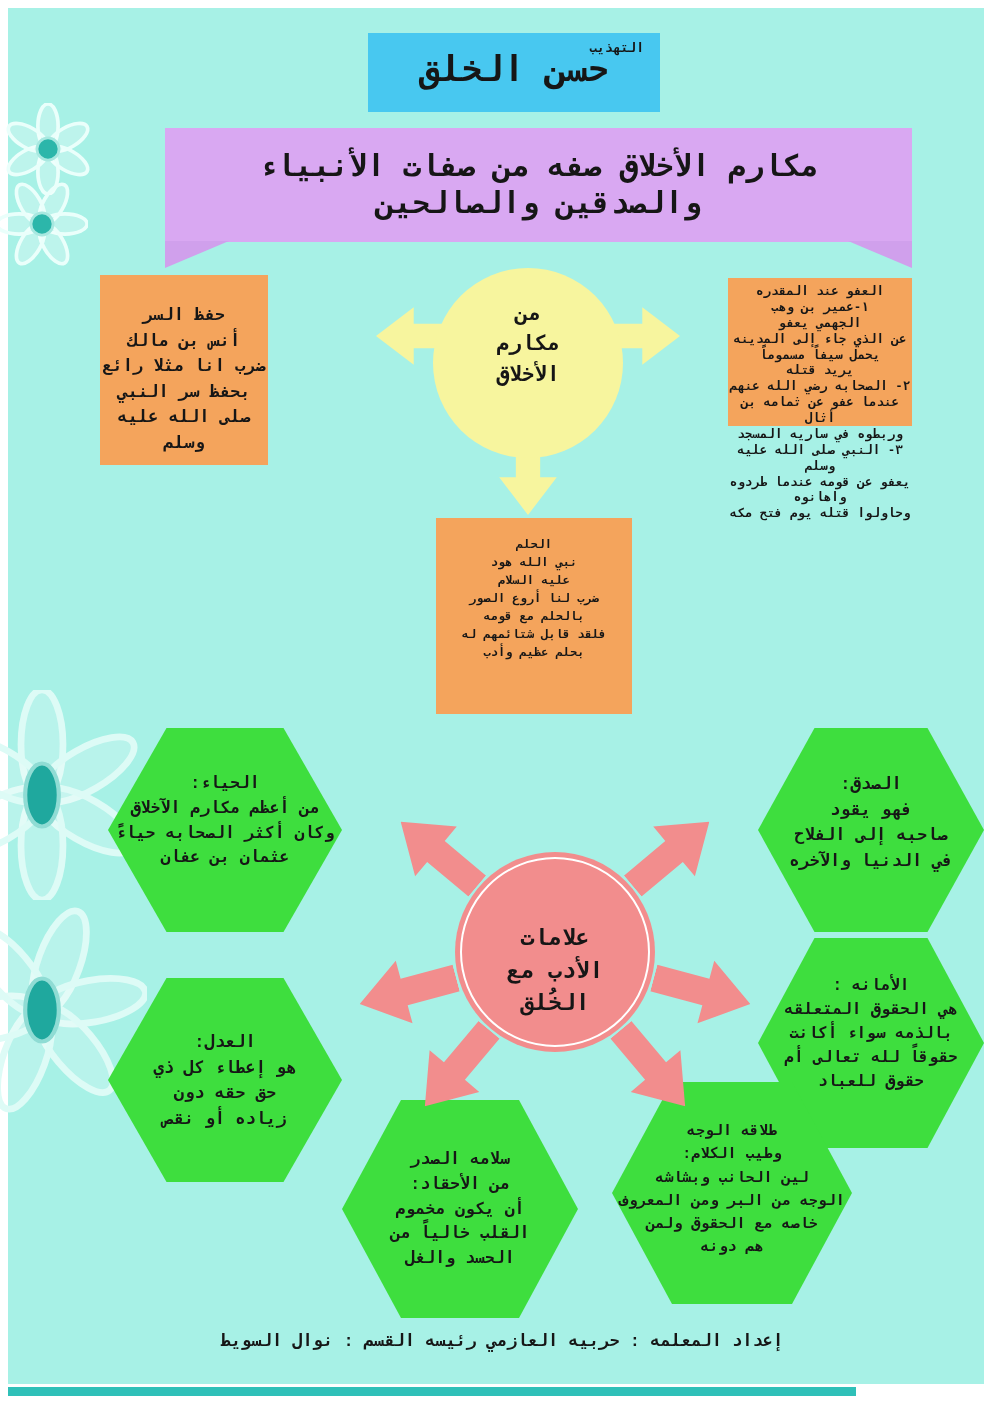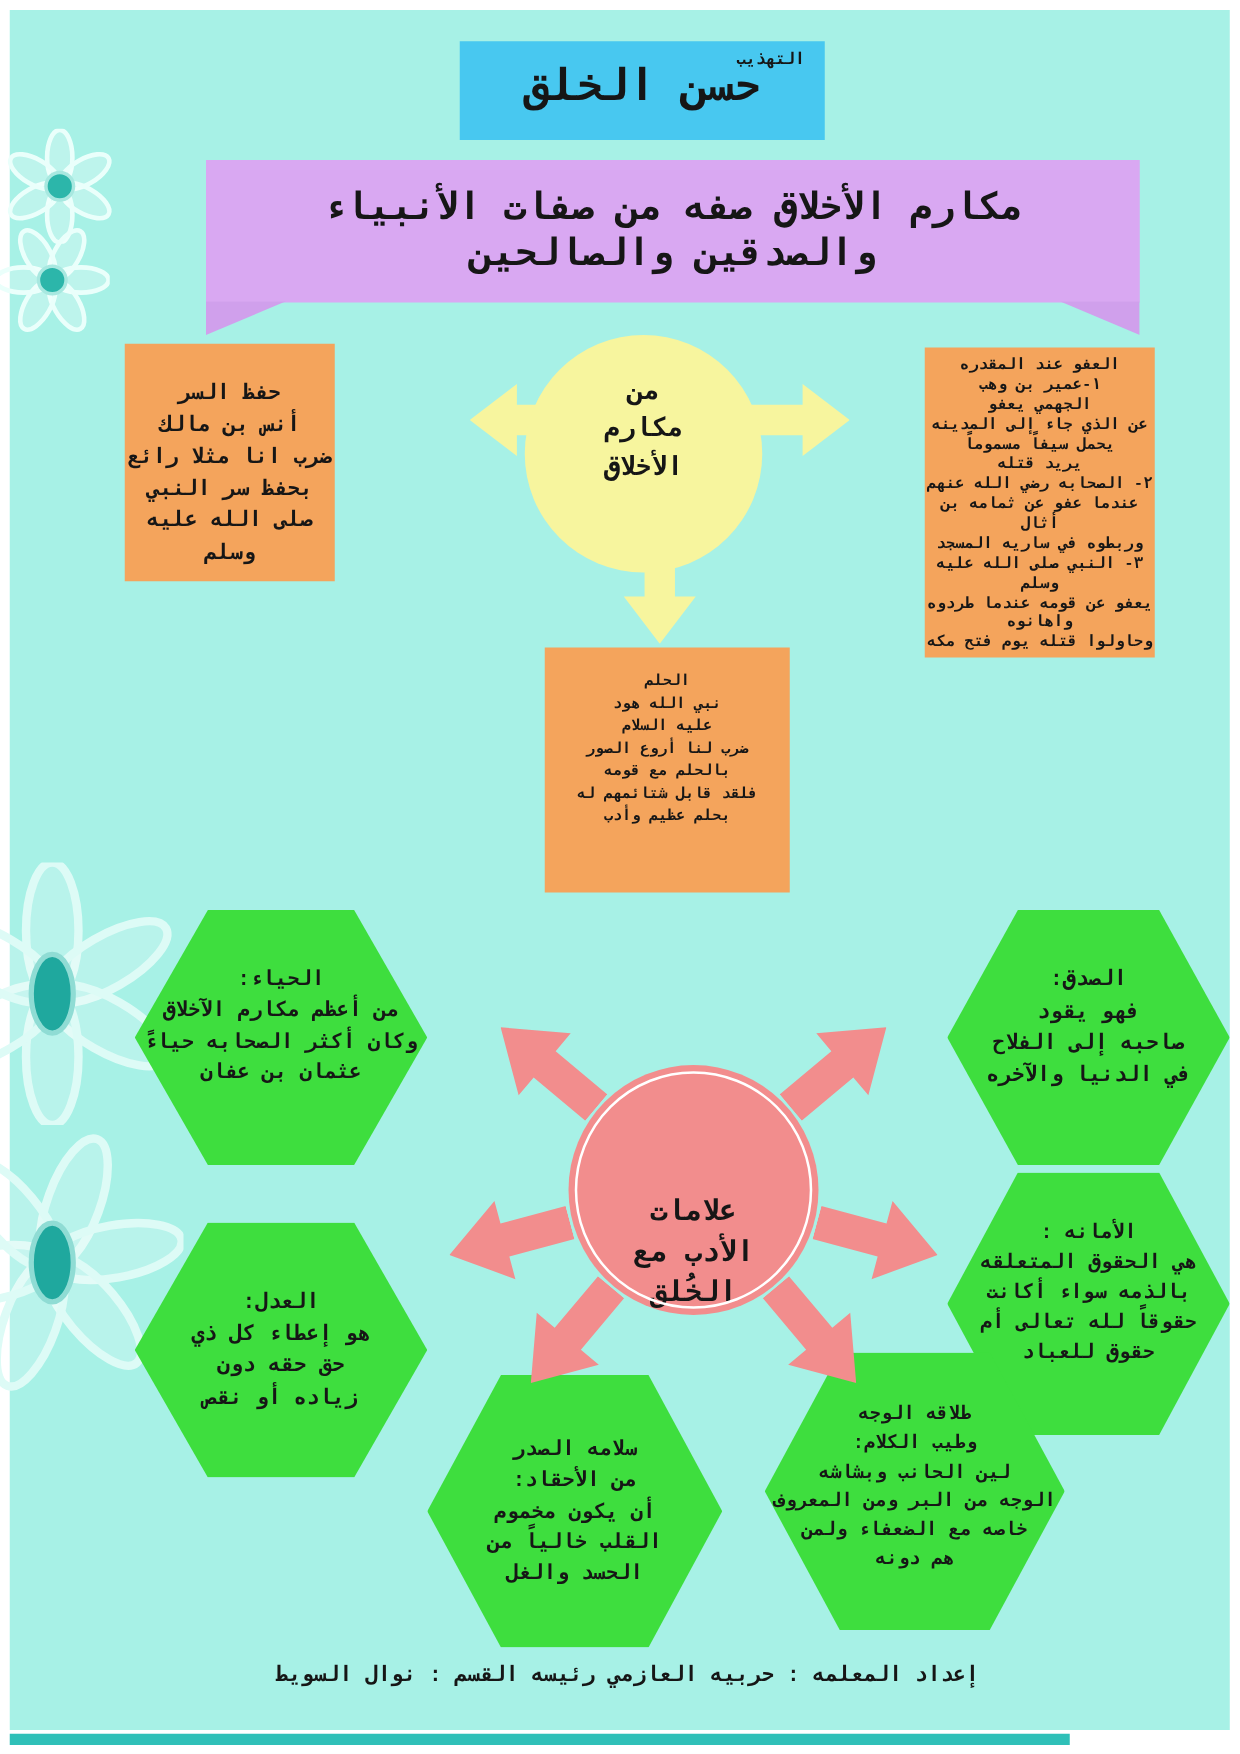--- a/index.html
+++ b/index.html
@@ -25,36 +25,36 @@
   .fold-left{left:165px; clip-path:polygon(0 0,100% 0,0 100%);}
   .fold-right{left:848px; clip-path:polygon(0 0,100% 0,100% 100%);}
 
   
   .arrow{position:absolute;
     clip-path:polygon(0% 31%,54% 31%,54% 5%,100% 50%,54% 95%,54% 69%,0% 69%);}
   .arrow.yellow{background:#f7f59e;}
   .arrow.pink{background:#f28d8d;}
 
   
-  #makarim-circle{left:420px; top:268px; width:190px; height:190px; border-radius:50%;
+  #makarim-circle{left:433px; top:268px; width:190px; height:190px; border-radius:50%;
     background:#f7f59e; z-index:2; display:flex; align-items:flex-start; justify-content:center;}
   #makarim-circle .label{margin-top:32px; font-size:21px; line-height:1.45; text-align:center;}
   .y-left {left:376px; top:304px; width:82px; height:64px; transform:rotate(180deg);}
   .y-right{left:598px; top:304px; width:82px; height:64px;}
   .y-down {left:487px; top:442px; width:82px; height:64px; transform:rotate(90deg);}
 
   
   .card{background:#f4a45c; text-align:center;}
   #card-hifz{left:100px; top:275px; width:168px; height:190px; font-size:17px; line-height:1.5; padding-top:28px; box-sizing:border-box;}
-  #card-afw {left:728px; top:278px; width:184px; height:248px; font-size:12.5px; line-height:1.27; padding-top:7px; box-sizing:border-box;margin-left:12px;}
+  #card-afw {left:728px; top:278px; width:184px; height:148px; font-size:12.5px; line-height:1.27; padding-top:7px; box-sizing:border-box;}
   #card-hilm{left:436px; top:518px; width:196px; height:196px; font-size:12px; line-height:1.5; padding-top:18px; box-sizing:border-box;}
 
   
   #adab-circle{left:455px; top:852px; width:200px; height:200px; border-radius:50%;
-    background:#f28d8d; z-index:2; display:flex; align-items:flex-end; justify-content:center;}
+    background:#f28d8d; z-index:2; display:flex; align-items:center; justify-content:center;}
   #adab-circle::after{content:''; position:absolute; inset:5px; border:2px solid #ffffff; border-radius:50%;}
   #adab-circle .label{margin-top:40px; font-size:23px; line-height:1.42; text-align:center;}
   .p-arrow{width:100px; height:72px; z-index:1;}
   .p1{left:389px; top:818px; transform:rotate(-140deg);}
   .p2{left:621px; top:818px; transform:rotate(-40deg);}
   .p3{left:358px; top:955px; transform:rotate(165deg);}
   .p4{left:652px; top:955px; transform:rotate(15deg);}
   .p5{left:407px; top:1032px; transform:rotate(130deg);}
   .p6{left:603px; top:1032px; transform:rotate(50deg);}
 
@@ -202,19 +202,19 @@
 حقوق للعباد</div>
   <div id="hex-salama" class="hex abs ml">سلامه الصدر
 من الأحقاد:
 أن يكون مخموم
 القلب خالياً من
 الحسد والغل</div>
   <div id="hex-talaqa" class="hex abs ml">طلاقه الوجه
 وطيب الكلام:
 لين الحانب وبشاشه
 الوجه من البر ومن المعروف
-خاصه مع الضعفاء ولمن
+خاصه مع الحقوق ولمن
 هم دونه</div>
 
   <div id="credit" class="abs">إعداد المعلمه : حربيه العازمي رئيسه القسم : نوال السويط</div>
 
   <div id="bottom-strip" class="abs"></div>
 </div>
 
 </body></html>

